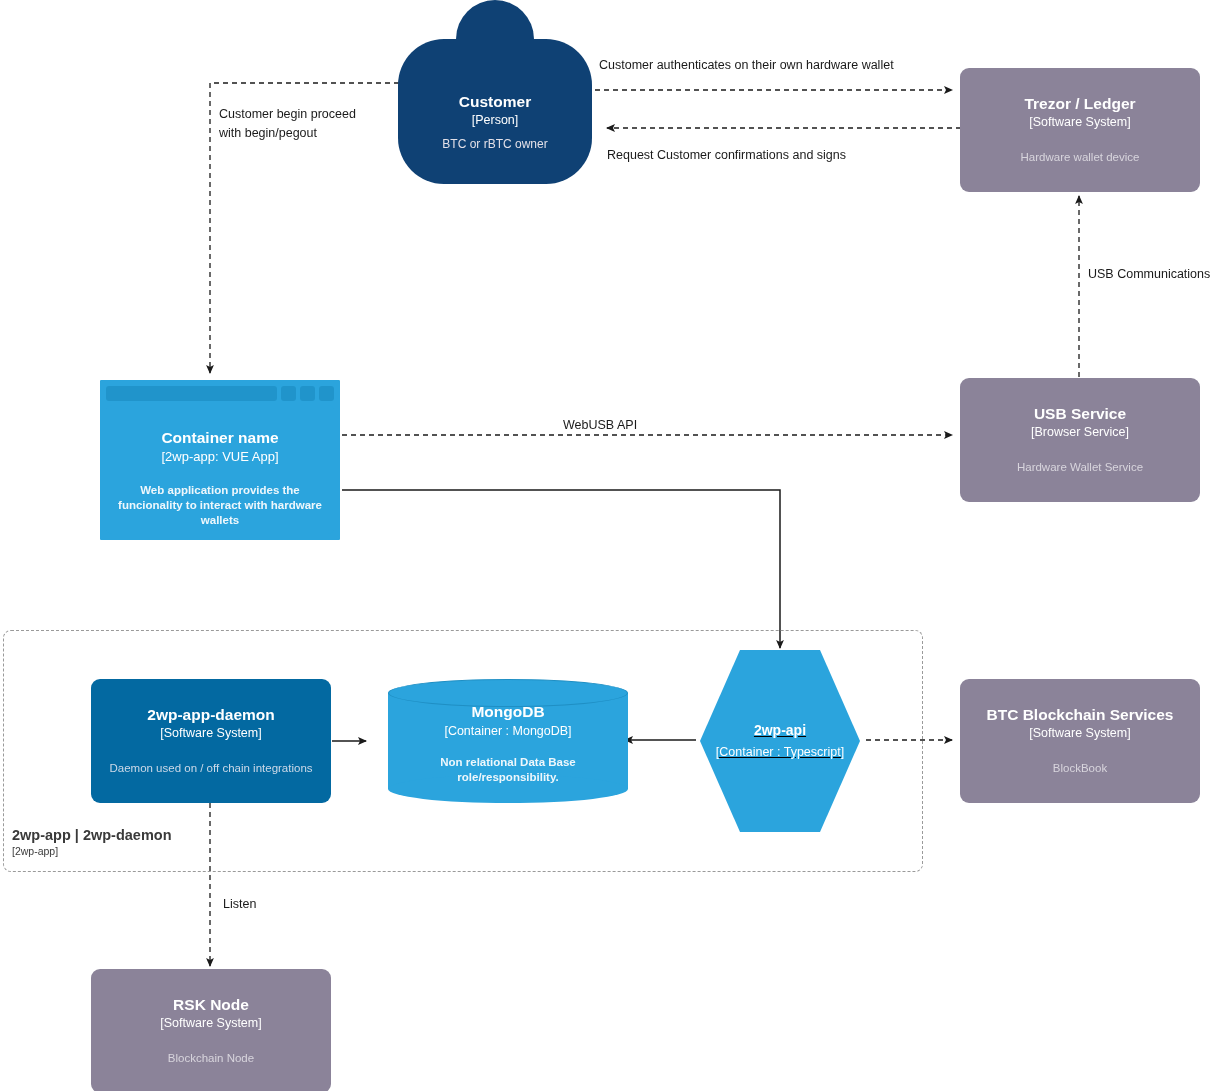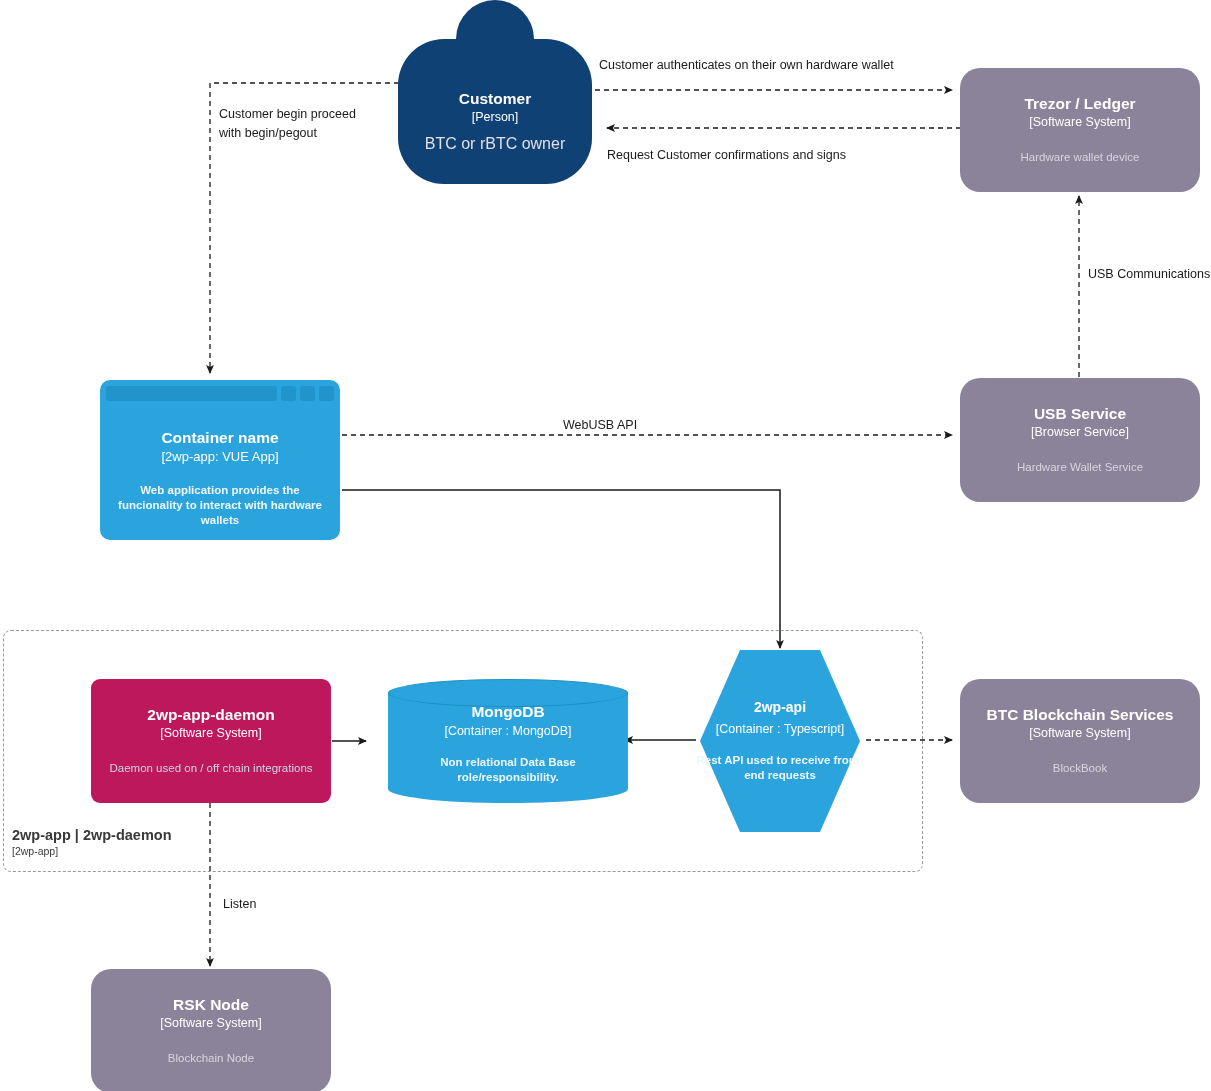--- a/index.html
+++ b/index.html
@@ -73,46 +73,46 @@
     background: #0f4174;
     display: flex;
     flex-direction: column;
     align-items: center;
     justify-content: center;
     padding-top: 22px;
     box-sizing: border-box;
   }
   .person .n-title { font-size: 15.5px; }
   .person .n-type  { font-size: 12.5px; margin-top: 2px; }
-  .person .n-desc  { font-size: 16px; margin-top: 9px; color: #e3e0e8; }
+  .person .n-desc  { font-size: 12px; margin-top: 9px; color: #e3e0e8; }
 
   
   .sysbox {
     width: 240px;
     height: 124px;
     border-radius: 9px;
     display: flex;
     flex-direction: column;
     align-items: center;
     justify-content: center;
     padding: 6px 10px;
     box-sizing: border-box;
   }
-  .sysbox.purple { background: #8b8399; border-radius: 20px; }
-  .sysbox.blue   { background: #be185d; }
+  .sysbox.purple { background: #8b8399; }
+  .sysbox.blue   { background: #0369a1; }
   .sysbox .n-title { font-size: 15.5px; }
   .sysbox .n-type  { font-size: 12.5px; margin-top: 2px; }
   .sysbox .n-desc  { font-size: 11.5px; margin-top: 20px; }
   .sysbox.blue .n-desc { color: #ccd9e8; }
 
   
   .browser {
     width: 240px;
     height: 160px;
-    border-radius: 10px;
+    border-radius: 1px;
     background: #2ba4dd;
     padding: 6px;
     box-sizing: border-box;
   }
   .browser-bar {
     height: 15px;
     display: flex;
     align-items: center;
     gap: 4px;
   }
@@ -214,20 +214,21 @@
     left: -15px;
     top: 0;
     width: 190px;
     height: 182px;
     display: flex;
     flex-direction: column;
     align-items: center;
     justify-content: center;
     padding: 4px;
     box-sizing: border-box;
+    text-decoration: underline;
   }
   .hexagon .n-title { font-size: 14px; }
   .hexagon .n-type  { font-size: 12.5px; margin-top: 6px; }
   .hexagon .n-desc  { font-size: 11.5px; margin-top: 16px; color: #eef7fc; font-weight: bold; }
 
   
   .boundary {
     position: absolute;
     border: 1.6px dashed #9a9a9a;
     border-radius: 8px;
@@ -381,21 +382,20 @@
       <div class="n-type">[Container : MongoDB]</div>
       <div class="n-desc">Non relational Data Base role/responsibility.</div>
     </div>
   </div>
 
   <div class="node hexagon" style="left:700px; top:650px;">
     <div class="hex-shape"></div>
     <div class="hex-text">
       <div class="n-title">2wp-api</div>
       <div class="n-type">[Container : Typescript]</div>
-      <div class="n-desc">Rest API used to receive front-end requests</div>
     </div>
   </div>
 
   <div class="node sysbox purple" style="left:960px; top:679px;">
     <div class="n-title">BTC Blockchain Services</div>
     <div class="n-type">[Software System]</div>
     <div class="n-desc">BlockBook</div>
   </div>
 
   <div class="node sysbox purple" style="left:91px; top:969px;">

